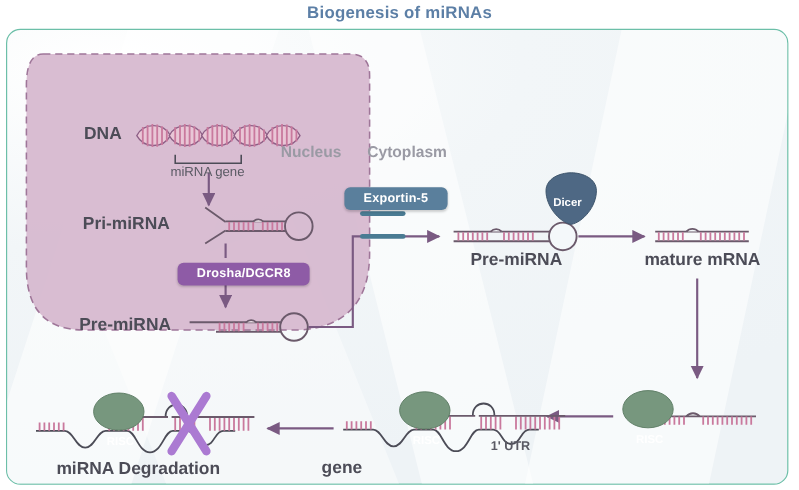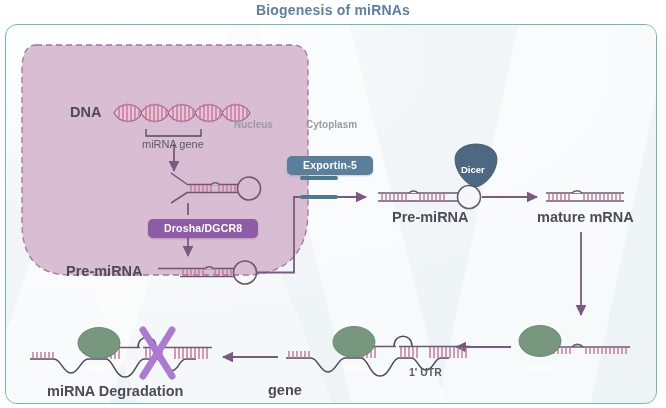--- a/index.html
+++ b/index.html
@@ -22,21 +22,21 @@
   .wedge{position:absolute;background:rgba(255,255,255,.55);pointer-events:none;}
   #w1{left:40px;top:-40px;width:120px;height:470px;transform:rotate(18deg);}
   #w2{left:300px;top:-60px;width:90px;height:500px;transform:rotate(-14deg);}
   #w3{left:470px;top:-30px;width:150px;height:470px;transform:rotate(12deg);}
   #w4{left:120px;top:180px;width:180px;height:300px;transform:rotate(-22deg);
       background:rgba(255,255,255,.4);}
   svg.layer{position:absolute;left:0;top:0;width:652px;height:376px;overflow:visible;}
   .lbl{position:absolute;white-space:nowrap;}
   .big{font-size:14.5px;font-weight:bold;color:#4c4c57;}
   .mid{font-size:11px;color:#5a5a64;}
-  .zone{font-size:10px;font-weight:bold;color:#9a9aa4;}
+  .zone{font-size:13px;font-weight:bold;color:#9a9aa4;}
   .badge{
     position:absolute;white-space:nowrap;color:#ffffff;font-size:10.5px;
     font-weight:bold;padding:3px 16px 4px;border-radius:5px;letter-spacing:.2px;
   }
   .badge.blue{background:#5a7f9c;box-shadow:0 1px 2px rgba(0,0,0,.18);}
   .badge.purple{background:#8e5ba6;box-shadow:0 1px 2px rgba(0,0,0,.18);}
   .protlab{
     position:absolute;color:#fff;font-size:9.5px;font-weight:bold;
     white-space:nowrap;pointer-events:none;
   }
@@ -374,20 +374,21 @@
       </g>
     </svg>
 
     <div class="lbl big" style="left:64px;top:79px;">DNA</div>
 
     <div class="lbl mid" style="left:136px;top:113px;text-align:right;">miRNA gene</div>
 
     <div class="lbl zone" style="left:228px;top:94px;">Nucleus</div>
     <div class="lbl zone" style="left:300px;top:94px;">Cytoplasm</div>
 
+    <div class="lbl big" style="left:63px;top:154px;">Pri-miRNA</div>
 
     <div class="lbl big" style="left:60px;top:238px;">Pre-miRNA</div>
 
     <div class="lbl big" style="left:386px;top:184px;">Pre-miRNA</div>
 
     <div class="lbl big" style="left:531px;top:184px;">mature mRNA</div>
 
     <div class="lbl big" style="left:262px;top:357px;">gene</div>
 
     <div class="lbl mid" style="left:403px;top:341px;font-weight:bold;font-size:10.5px;">1' UTR</div>

